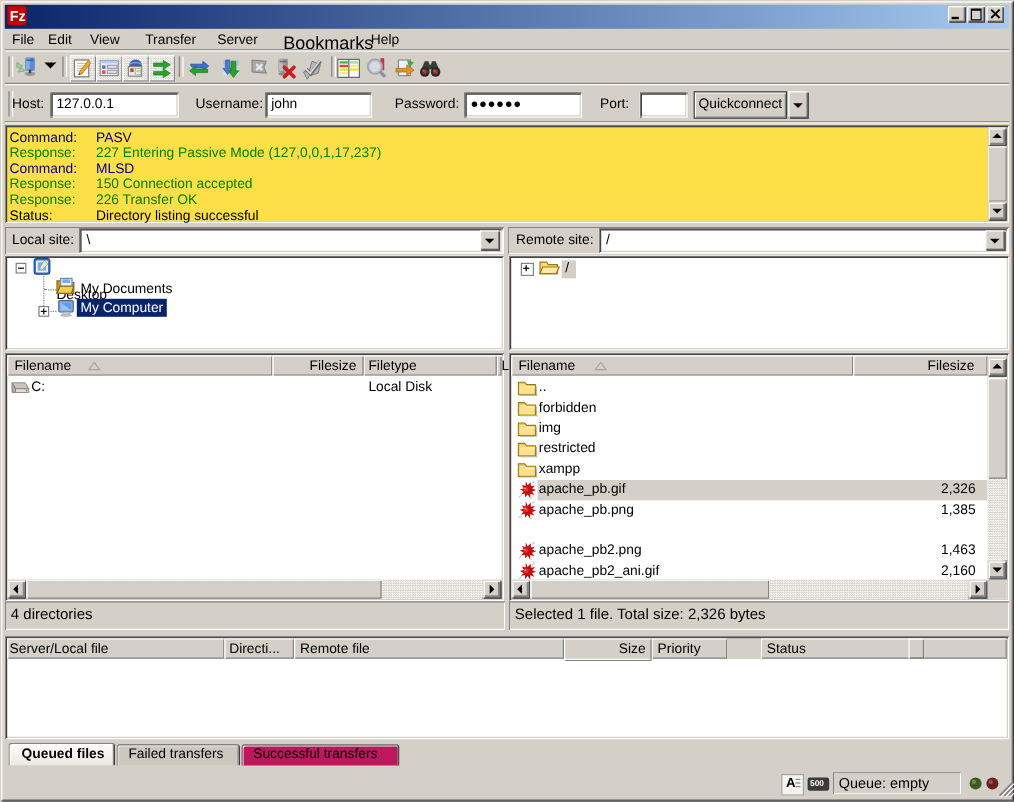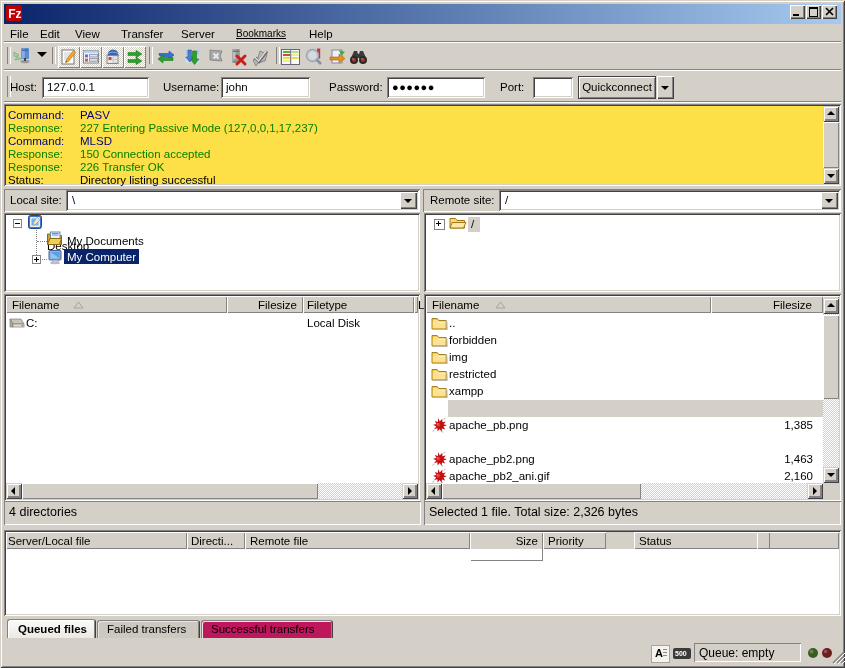--- a/index.html
+++ b/index.html
@@ -68,21 +68,21 @@
   <svg width="15" height="14">
         <path d="M4 3l7 7M11 3l-7 7" stroke="#000" stroke-width="1.6"></path>
       </svg>
 </div>
 
 <div class="abs" style="left:10px;top:28px;font-size:11.5px;">File</div>
 <div class="abs" style="left:40px;top:28px;font-size:11.5px;">Edit</div>
 <div class="abs" style="left:75px;top:28px;font-size:11.5px;">View</div>
 <div class="abs" style="left:121px;top:28px;font-size:11.5px;">Transfer</div>
 <div class="abs" style="left:181px;top:28px;font-size:11.5px;">Server</div>
-<div class="abs" style="left:236px;top:28px;font-size:10px;text-decoration:underline;">Bookmarks</div>
+<div class="abs" style="left:236px;top:28px;font-size:15px;">Bookmarks</div>
 <div class="abs" style="left:309px;top:28px;font-size:11.5px;">Help</div>
 <div class="abs grv" style="left:4px;top:41px;width:837px;height:0;"></div>
 
 <div id="toolbar">
 
   <div class="abs" style="left:7px;top:47px;width:2px;height:17px;border-left:1px solid #848284;border-right:1px solid #fff;"></div>
   <div class="abs" style="left:52px;top:47px;width:2px;height:17px;border-left:1px solid #848284;border-right:1px solid #fff;"></div>
   <div class="abs" style="left:149px;top:47px;width:2px;height:17px;border-left:1px solid #848284;border-right:1px solid #fff;"></div>
   <div class="abs" style="left:276px;top:47px;width:2px;height:17px;border-left:1px solid #848284;border-right:1px solid #fff;"></div>
 
@@ -422,20 +422,27 @@
             <svg width="17" height="14" viewBox="0 0 17 14" style="top:1px">
               <use href="#fold"></use>
             </svg>
             <span class="fname">restricted</span>
           </div>
     <div class="rrow" style="top:89px;">
             <svg width="17" height="14" viewBox="0 0 17 14" style="top:1px">
               <use href="#fold"></use>
             </svg>
             <span class="fname">xampp</span>
+          </div>
+    <div class="rrow" style="top:106px;">
+            <svg width="16" height="16" viewBox="0 0 16 16" style="top:0">
+              <use href="#rfile"></use>
+            </svg>
+            <span class="fname">apache_pb.gif</span>
+            <span class="fsize">2,326</span>
           </div>
     <div class="rrow" style="top:123px;">
             <svg width="16" height="16" viewBox="0 0 16 16" style="top:0">
               <use href="#rfile"></use>
             </svg>
             <span class="fname">apache_pb.png</span>
             <span class="fsize">1,385</span>
           </div>
     <div class="rrow" style="top:157px;">
             <svg width="16" height="16" viewBox="0 0 16 16" style="top:0">
@@ -488,21 +495,21 @@
   <div class="abs" style="left:6px;top:532px;width:833px;height:17px;background:#d4d0c8;">
     <div class="abs raised1" style="left:0;top:0;width:181px;height:17px;">
           <div class="abs" style="left:2px;top:3px;">Server/Local file</div>
         </div>
     <div class="abs raised1" style="left:181px;top:0;width:58px;height:17px;">
           <div class="abs" style="left:4px;top:3px;">Directi...</div>
         </div>
     <div class="abs raised1" style="left:239px;top:0;width:225px;height:17px;">
           <div class="abs" style="left:5px;top:3px;">Remote file</div>
         </div>
-    <div class="abs raised1" style="left:464px;top:0;width:73px;height:29px;">
+    <div class="abs raised1" style="left:464px;top:0;width:73px;height:19px;">
           <div class="abs" style="right:5px;top:3px;">Size</div>
         </div>
     <div class="abs raised1" style="left:537px;top:0;width:63px;height:17px;">
           <div class="abs" style="left:5px;top:3px;">Priority</div>
         </div>
     <div class="abs raised1" style="left:600px;top:0;width:136px;height:17px;margin-left:28px;">
           <div class="abs" style="left:5px;top:3px;">Status</div>
         </div>
     <div class="abs raised1" style="left:751px;top:0;width:82px;height:17px;"></div>
   </div>

